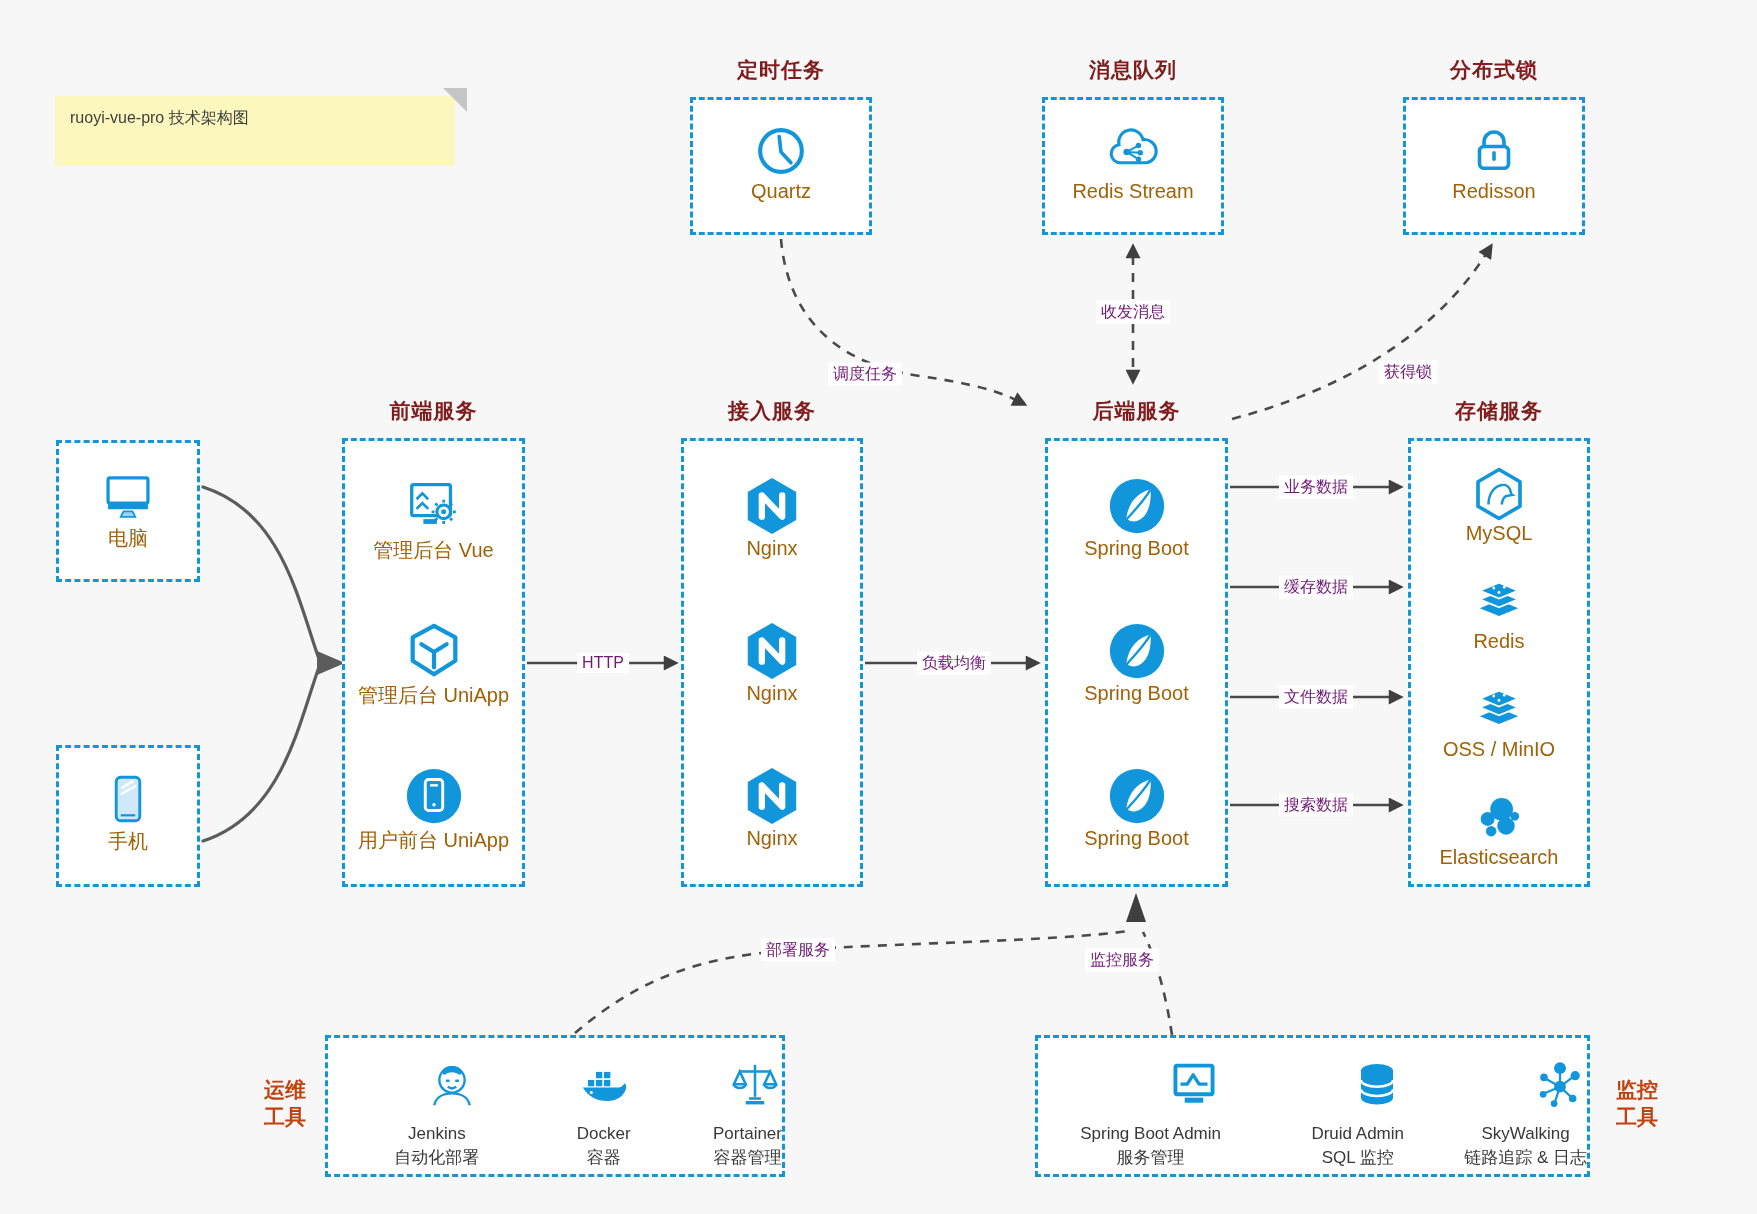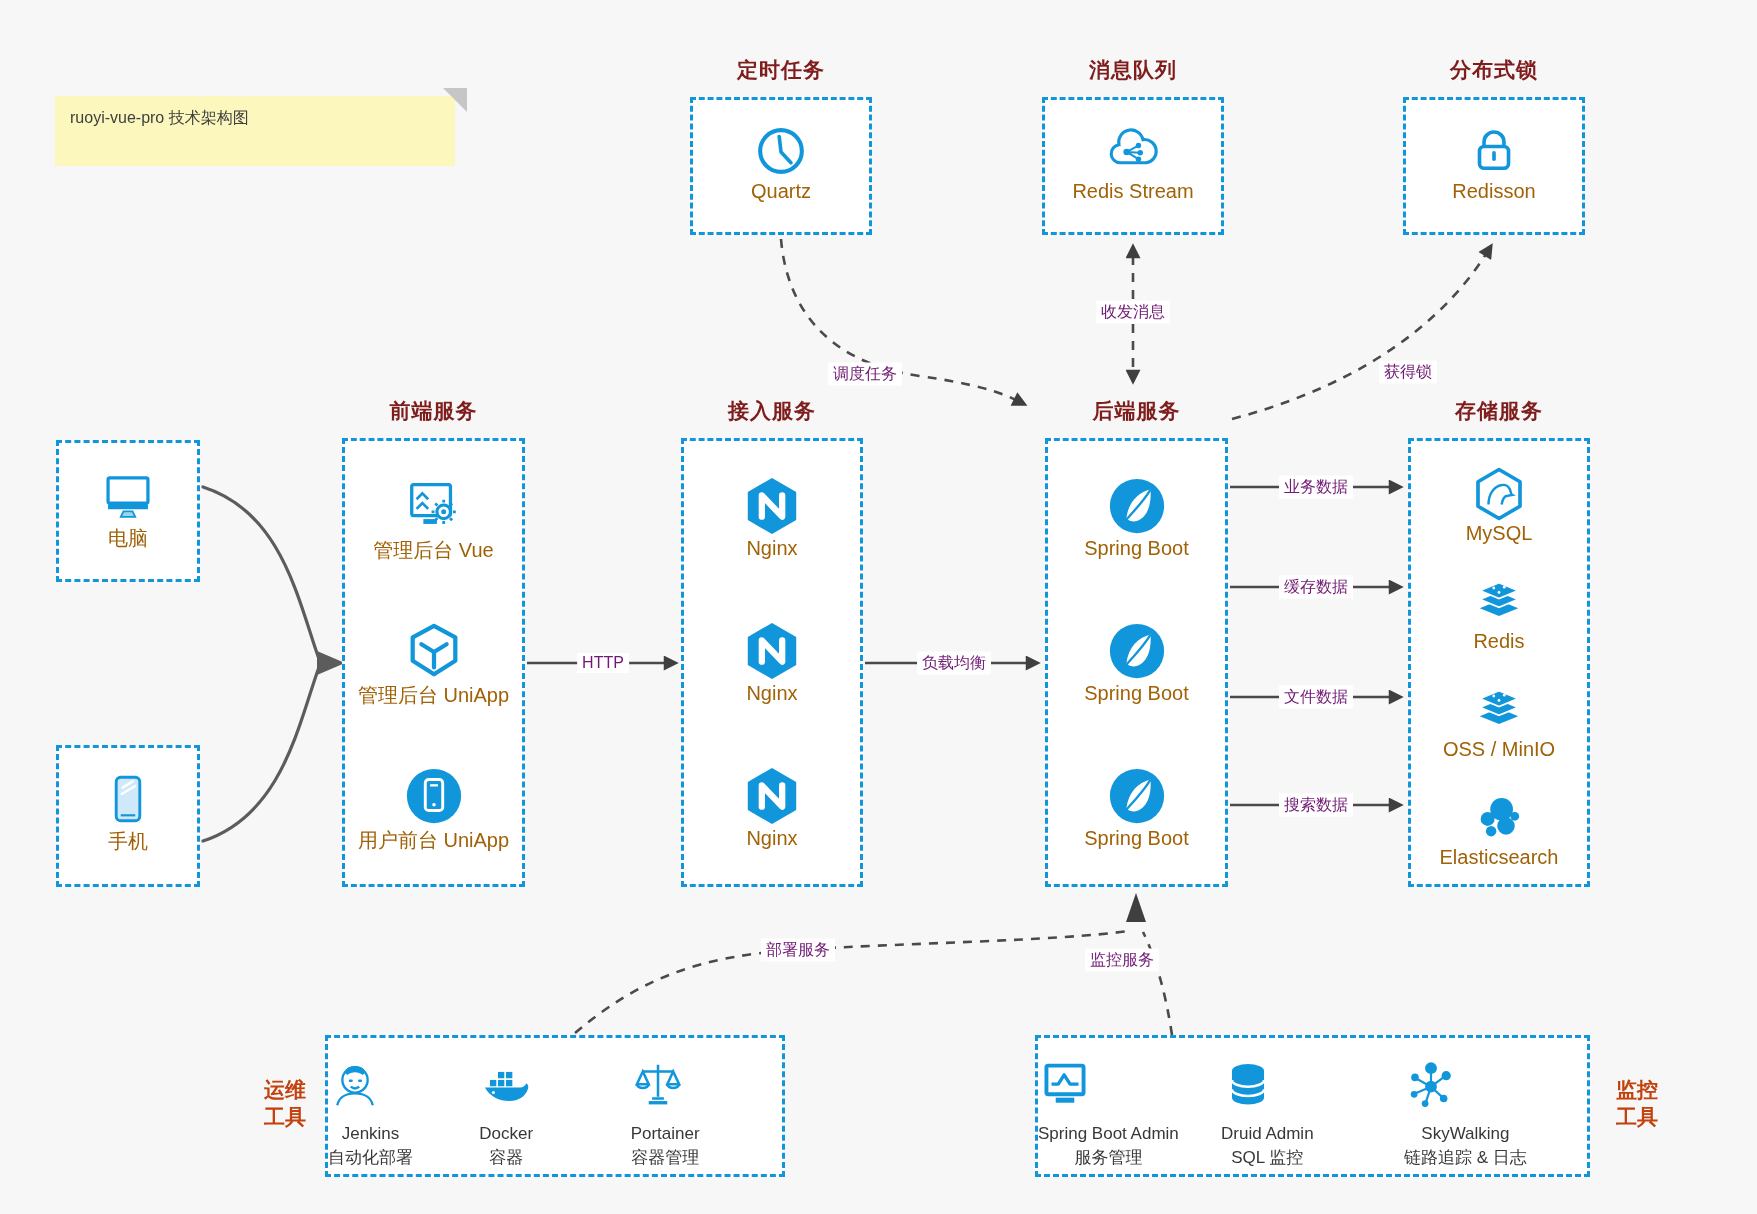--- a/index.html
+++ b/index.html
@@ -14,21 +14,21 @@
   .nlabel{font-size:20px;color:#a16207;white-space:nowrap;}
   .elabel{position:absolute;transform:translate(-50%,-50%);background:#ffffff;padding:1px 5px;
           font-size:16px;color:#701a75;white-space:nowrap;z-index:5;}
   .sideL{position:absolute;width:70px;text-align:center;font-size:21px;font-weight:700;
          color:#c2410c;line-height:1.3;}
   .note{position:absolute;left:55px;top:96px;width:400px;height:70px;background:#fbf7bd;
         color:#3f3f3f;font-size:16px;line-height:1.55;padding:10px 0 0 15px;box-sizing:border-box;}
   .fold{position:absolute;right:-12px;top:-8px;width:0;height:0;border-style:solid;
         border-width:0 24px 24px 0;border-color:transparent #c6c6c6 transparent transparent;}
   .bgroup{display:flex;align-items:flex-start;padding-top:20px;}
-  .bnode{flex:1;display:flex;flex-direction:column;align-items:flex-start;}
+  .bnode{flex:1;display:flex;flex-direction:column;align-items:flex-end;}
   .blabel{font-size:17px;color:#383838;margin-top:6px;line-height:1.4;text-align:center;white-space:nowrap;}
 </style>
 </head>
 <body>
 
 <div class="stage">
 
   <svg class="wires" width="1757" height="1214" viewBox="0 0 1757 1214">
     <defs>
       <marker id="arr" markerUnits="userSpaceOnUse" markerWidth="17" markerHeight="15" viewBox="0 0 10 10" refX="1.5" refY="5" orient="auto-start-reverse">

